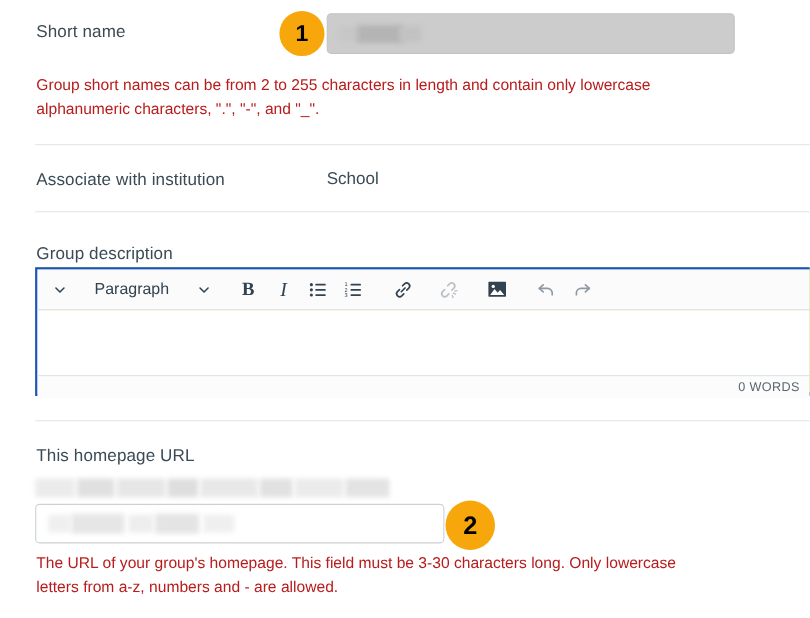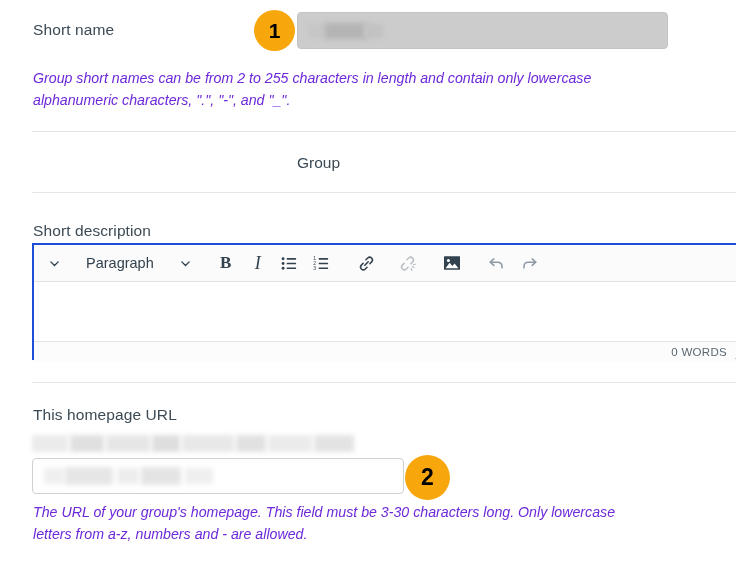--- a/index.html
+++ b/index.html
@@ -34,23 +34,22 @@
 
   .field-label {
     font-size: 15.5px;
     color: #3b4a55;
     letter-spacing: 0.1px;
     line-height: 20px;
     white-space: nowrap;
   }
 
   .help-text {
-    font-style: italic;
     font-size: 14.2px;
-    color: #6d28d9;
+    color: #b91c1c;
     line-height: 21.5px;
   }
 
   
   .badge {
     position: absolute;
     border-radius: 50%;
     background: #f7a70c;
     color: #000000;
     font-weight: bold;
@@ -225,26 +224,27 @@
     <span class="redact redact-b"></span>
     <span class="redact redact-c"></span>
   </div>
 
   <div class="badge badge-1">1</div>
 
   <div class="help-text" id="short-name-help">Group short names can be from 2 to 255 characters in length and contain only lowercase alphanumeric characters, ".", "-", and "_".</div>
 
   <div class="divider" style="top:131px;"></div>
 
-
-  <div id="institution-value">Group</div>
+  <div class="field-label" id="institution-label">Associate with institution</div>
+
+  <div id="institution-value">School</div>
 
   <div class="divider" style="top:192px;"></div>
 
-  <div class="field-label" id="group-description-label">Short description</div>
+  <div class="field-label" id="group-description-label">Group description</div>
 
   <div class="editor">
 
     <div class="editor-toolbar">
 
       <div class="tb-btn tb-caret">
         <svg width="13" height="13" viewBox="0 0 16 16" fill="none" stroke="#32424e" stroke-width="1.7" stroke-linecap="round" stroke-linejoin="round">
           <polyline points="3.5,6 8,10.5 12.5,6"></polyline>
         </svg>
       </div>

